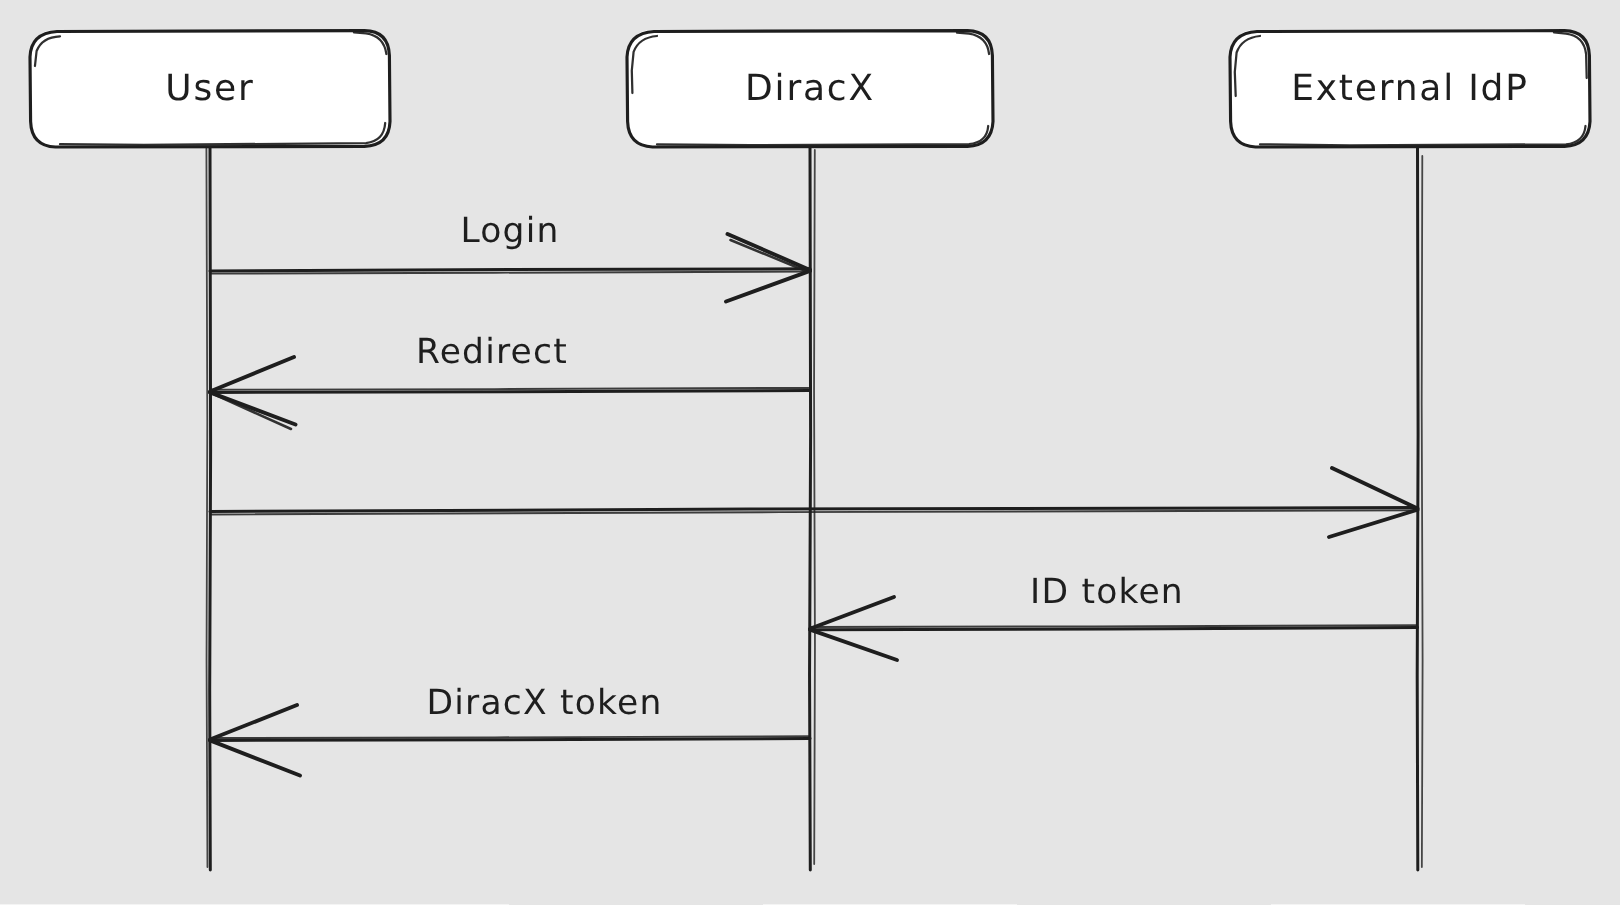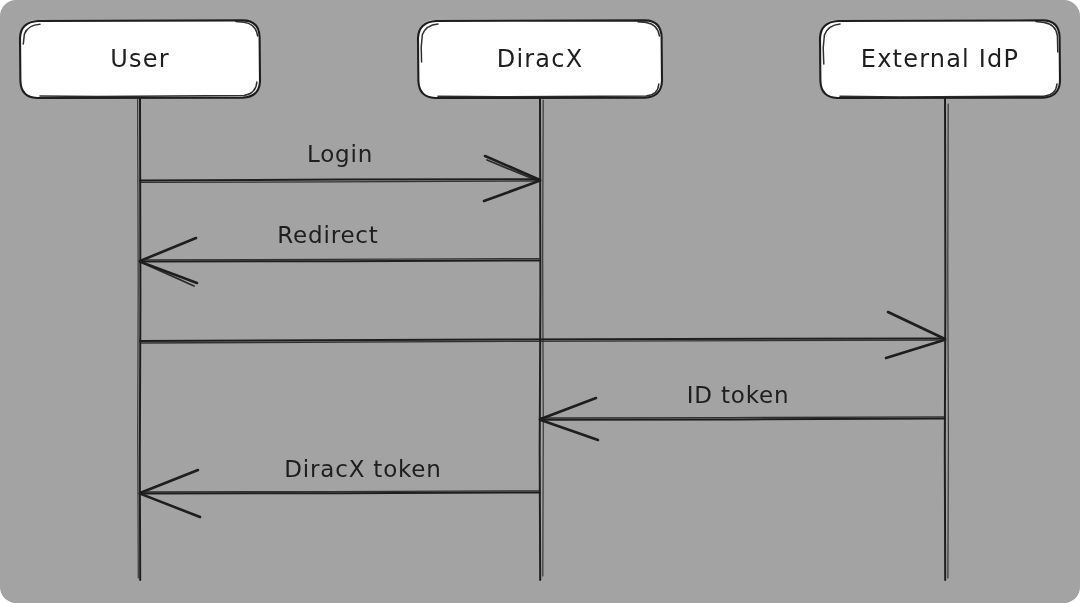--- a/index.html
+++ b/index.html
@@ -11,22 +11,21 @@
   body {
     width: 1080px;
     height: 603px;
     font-family: "DejaVu Sans", sans-serif;
     overflow: hidden;
   }
   #diagram-root {
     position: relative;
     width: 1080px;
     height: 603px;
-    background: #a3a3a3;
-    border-radius: 16px;
+    background: #e5e5e5;
   }
   svg.canvas {
     display: block;
     width: 1080px;
     height: 603px;
   }
   .sketch-stroke {
     fill: none;
     stroke: #1e1e1e;
     stroke-linecap: round;

